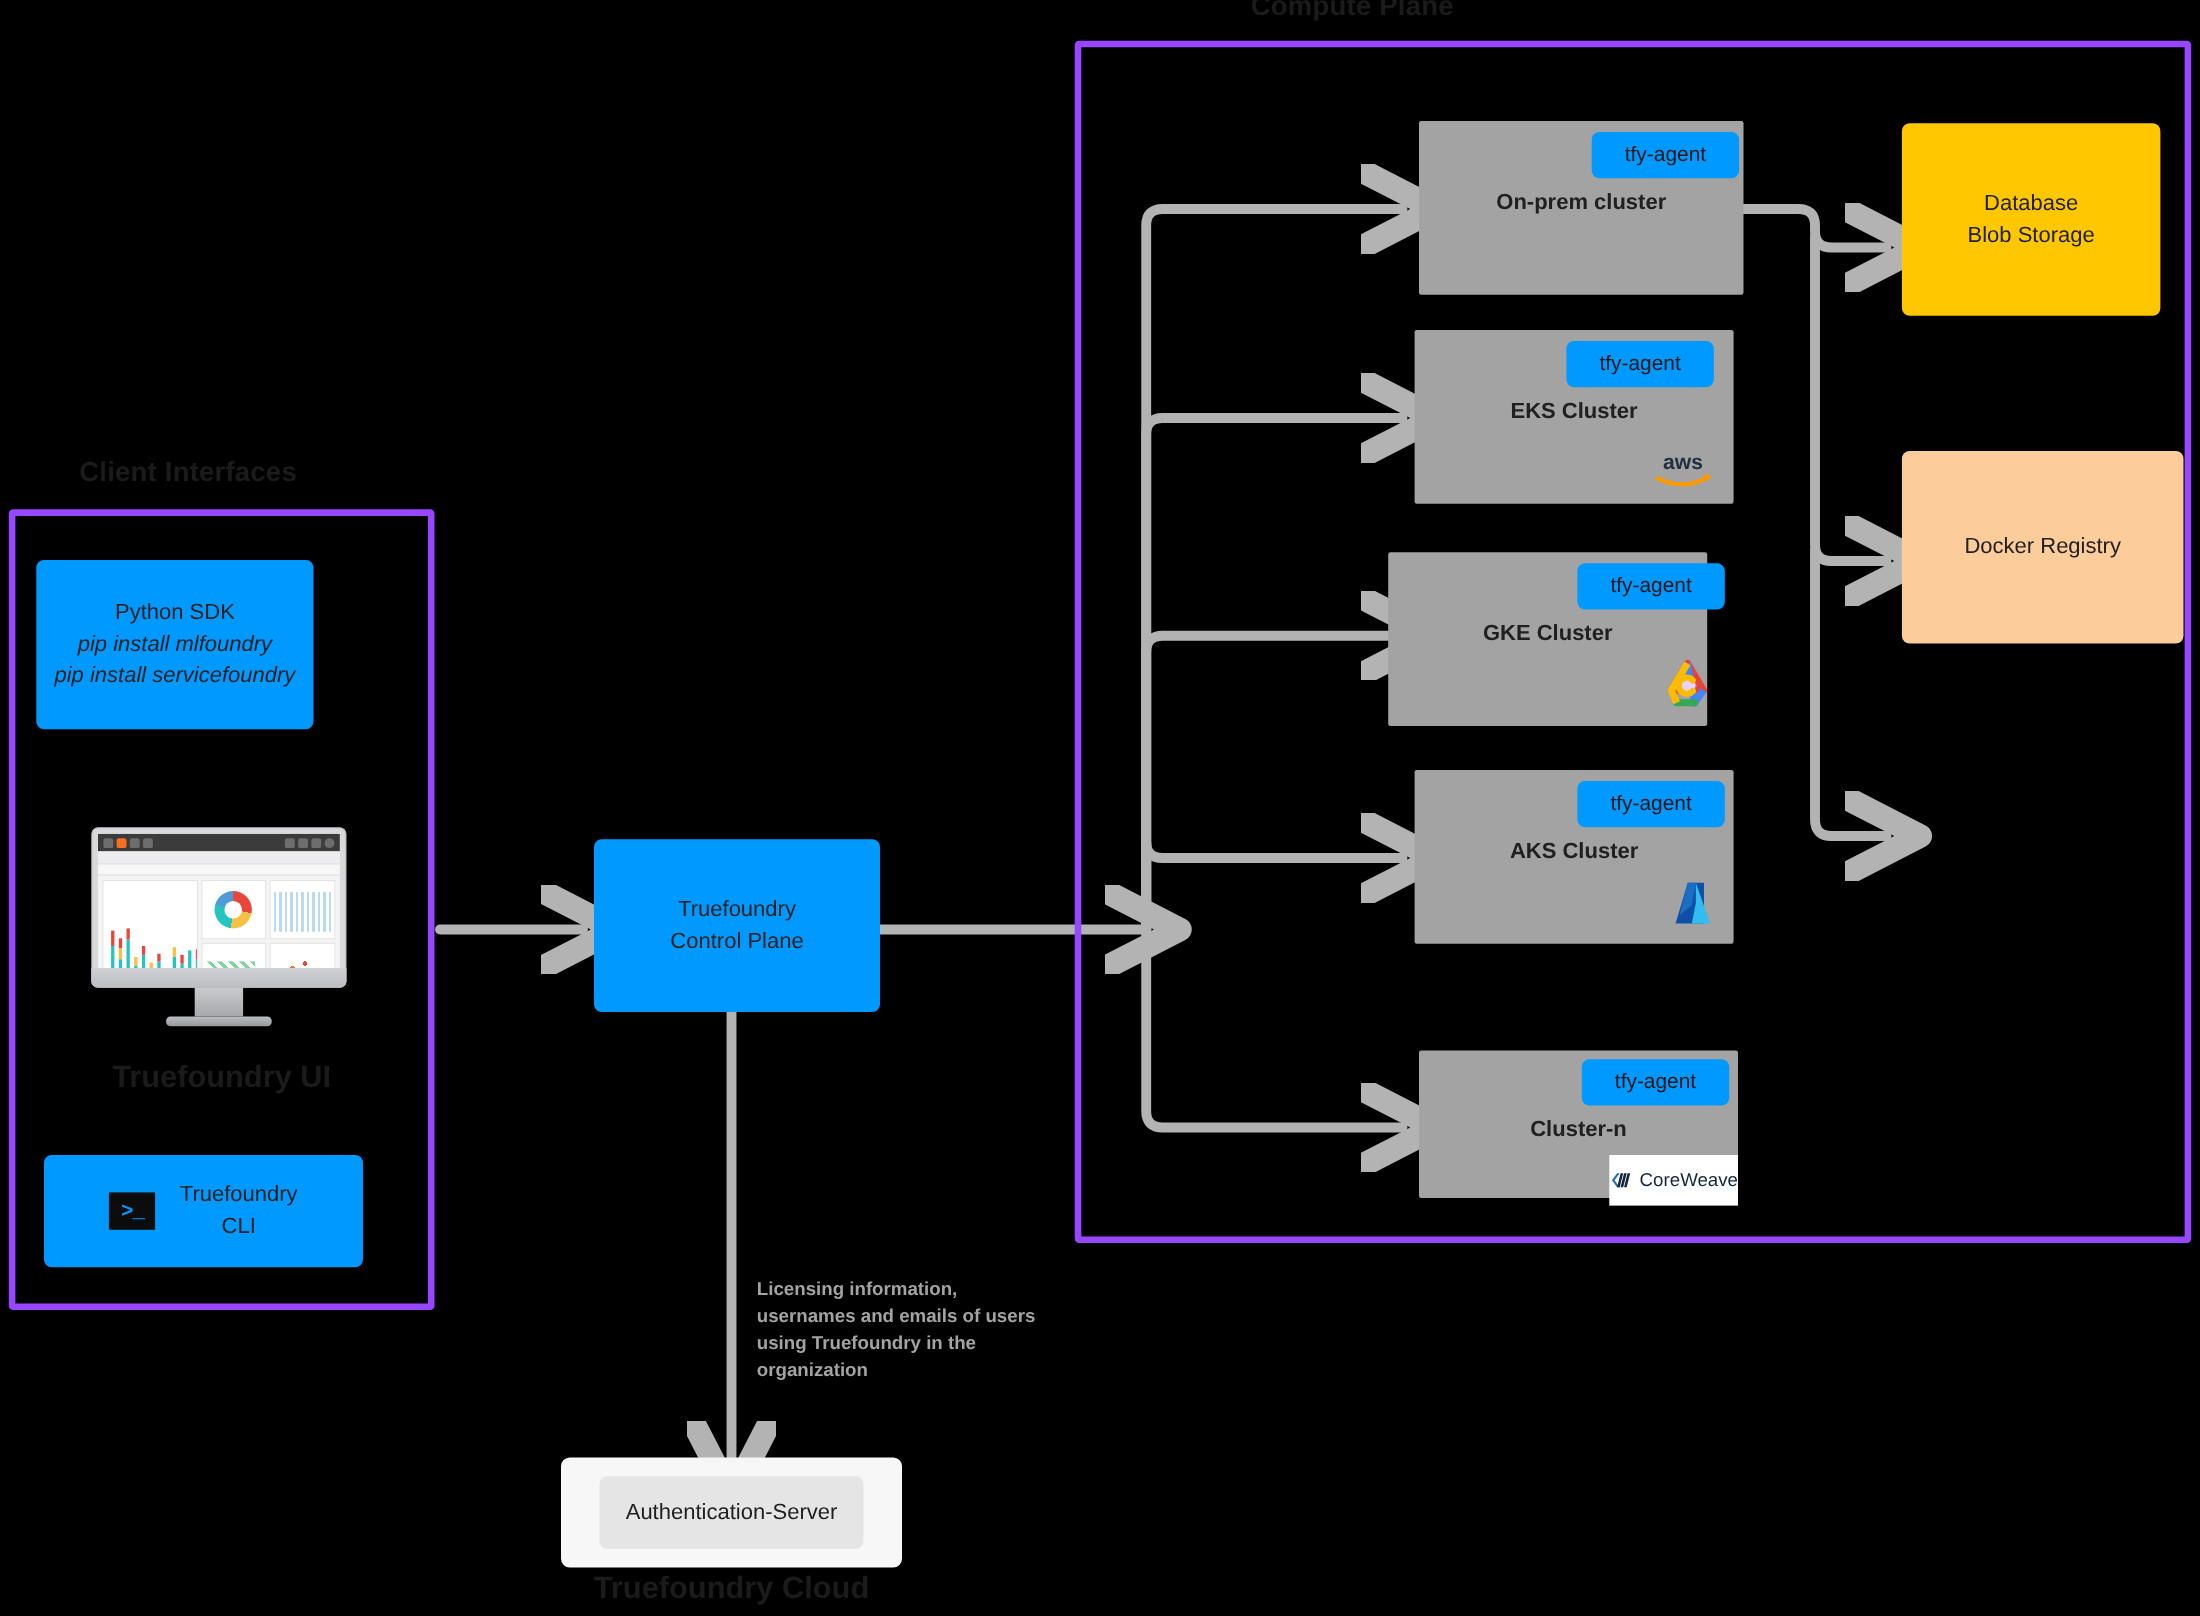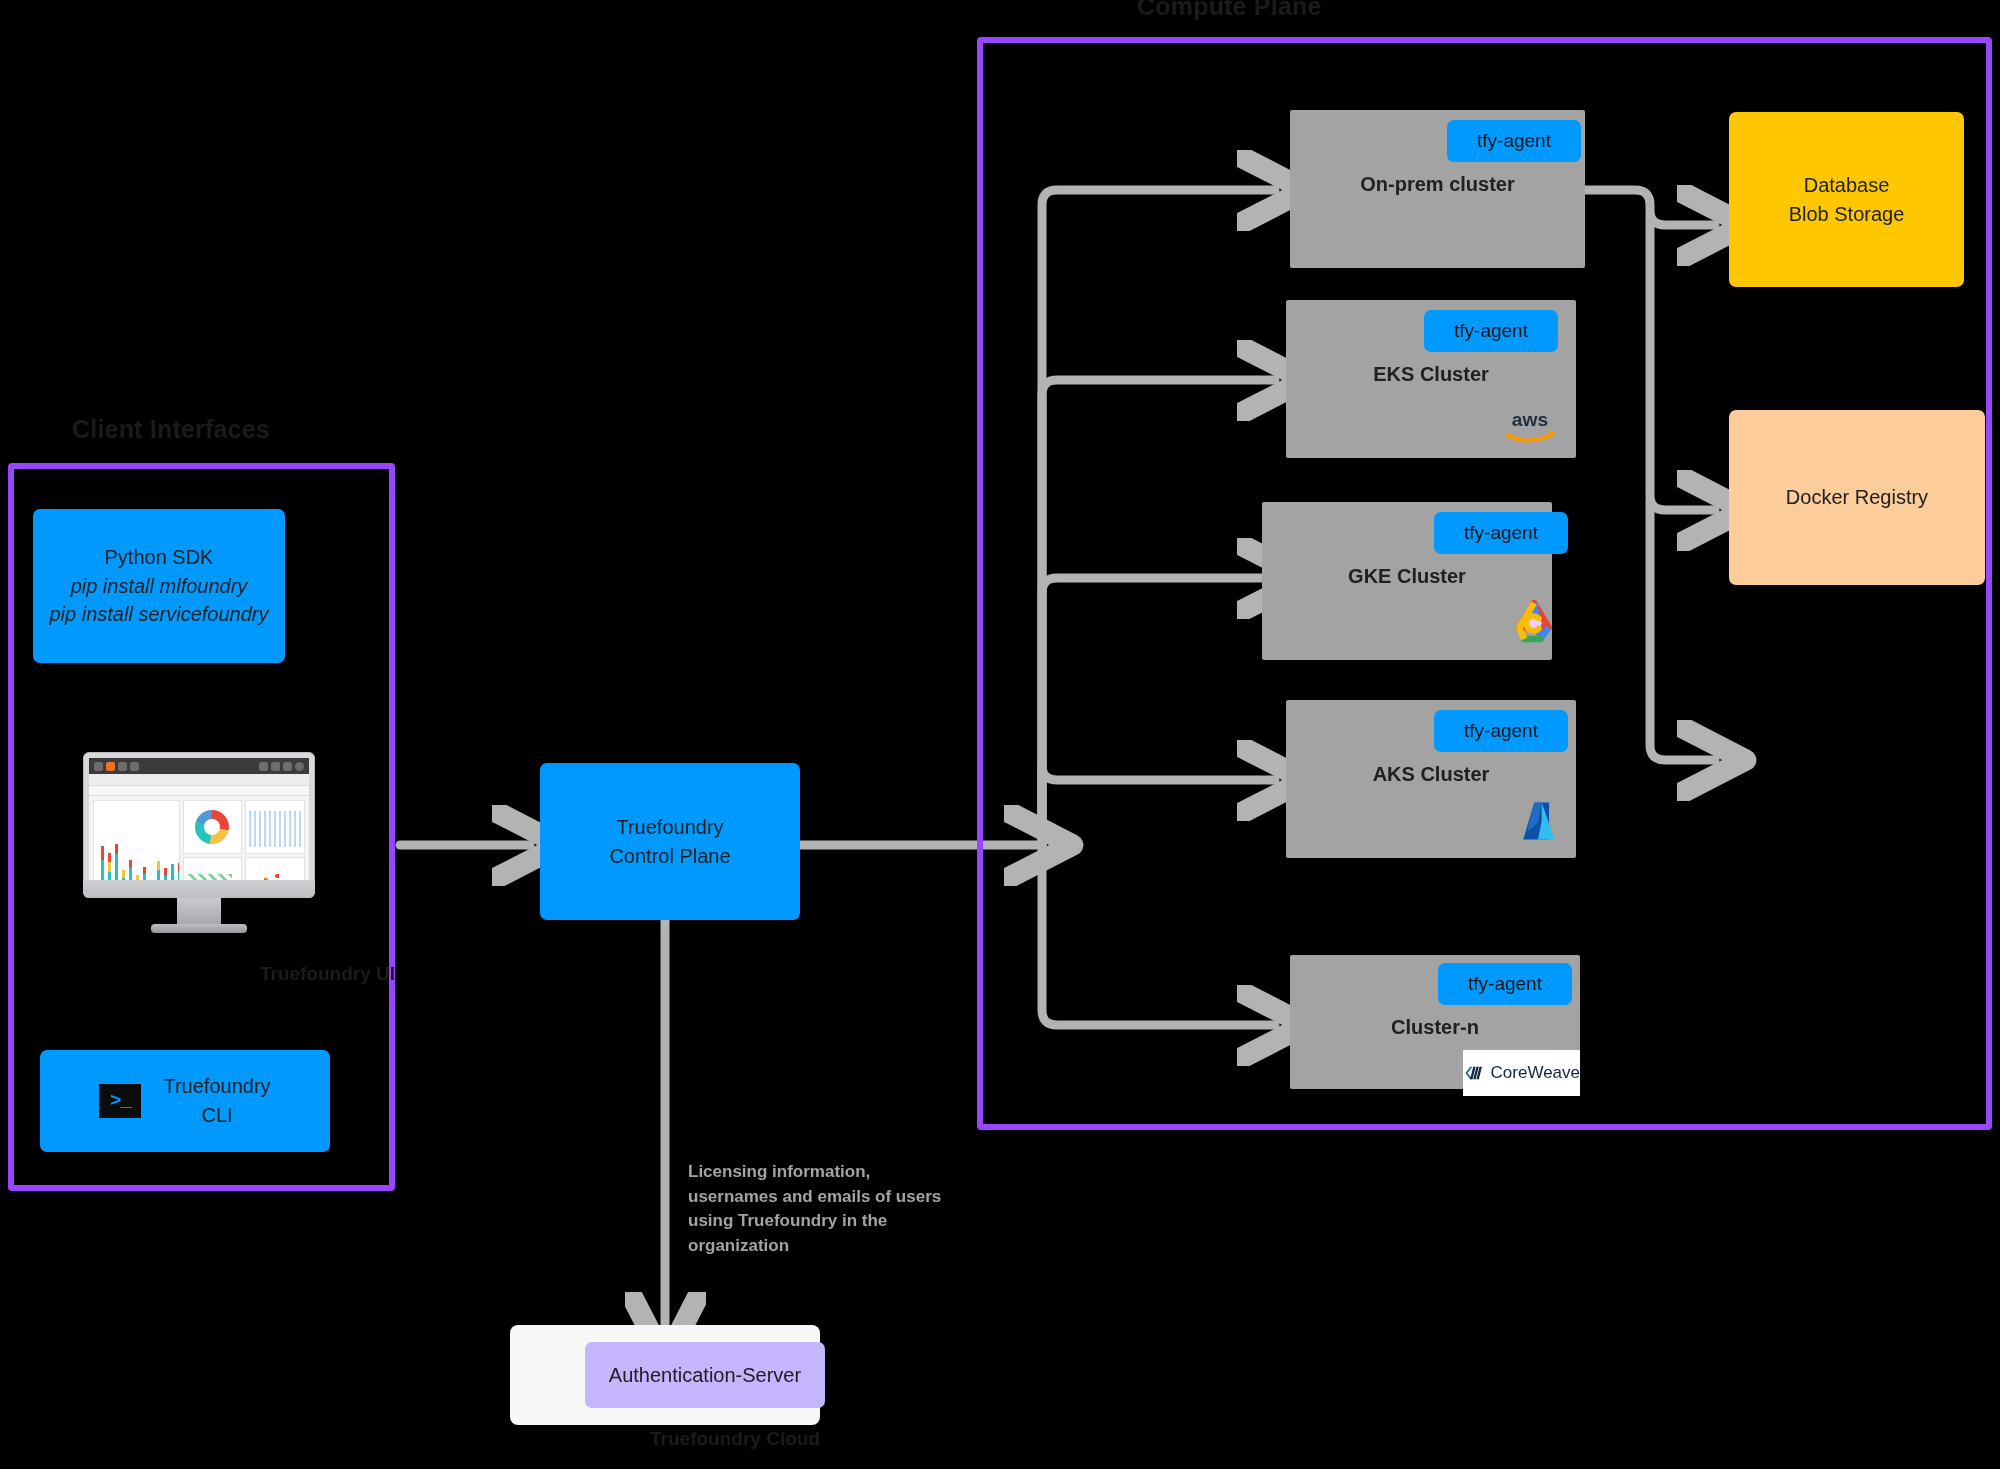--- a/index.html
+++ b/index.html
@@ -40,21 +40,21 @@
     text-align: center;
     color: #202020;
     font-size: 20px;
     line-height: 1.42;
   }
   .blue { background: #0099FF; border-radius: 7px; }
   .lilac { background: #a3a3a3; border-radius: 2px; font-weight: bold; }
   .amber { background: #FFC700; border-radius: 7px; }
   .peach { background: #FDCC9B; border-radius: 7px; }
   .mint  { background: #95F3C3; border-radius: 7px; }
-  .salmon{ background: #c4b5fd; border-radius: 7px; margin-left: 40px; }
+  .salmon{ background: #e5e5e5; border-radius: 7px; }
   .sdk-line { display: block; }
   .sdk-line.em { font-style: italic; }
 
   .badge {
     position: absolute;
     background: #0099FF;
     border-radius: 7px;
     color: #161616;
     font-size: 19px;
     display: flex;
@@ -69,23 +69,23 @@
     color: #202020;
   }
   .logo-slot {
     position: absolute;
     display: flex;
     align-items: center;
     justify-content: center;
   }
   .cap {
     position: absolute;
-    text-align: right;
+    text-align: center;
     font-weight: bold;
-    font-size: 19px;
+    font-size: 28px;
     color: #1b1b1b;
     white-space: nowrap;
   }
   .annot {
     position: absolute;
     font-weight: bold;
     font-size: 17px;
     line-height: 1.45;
     color: #a3a3a3;
     width: 260px;

